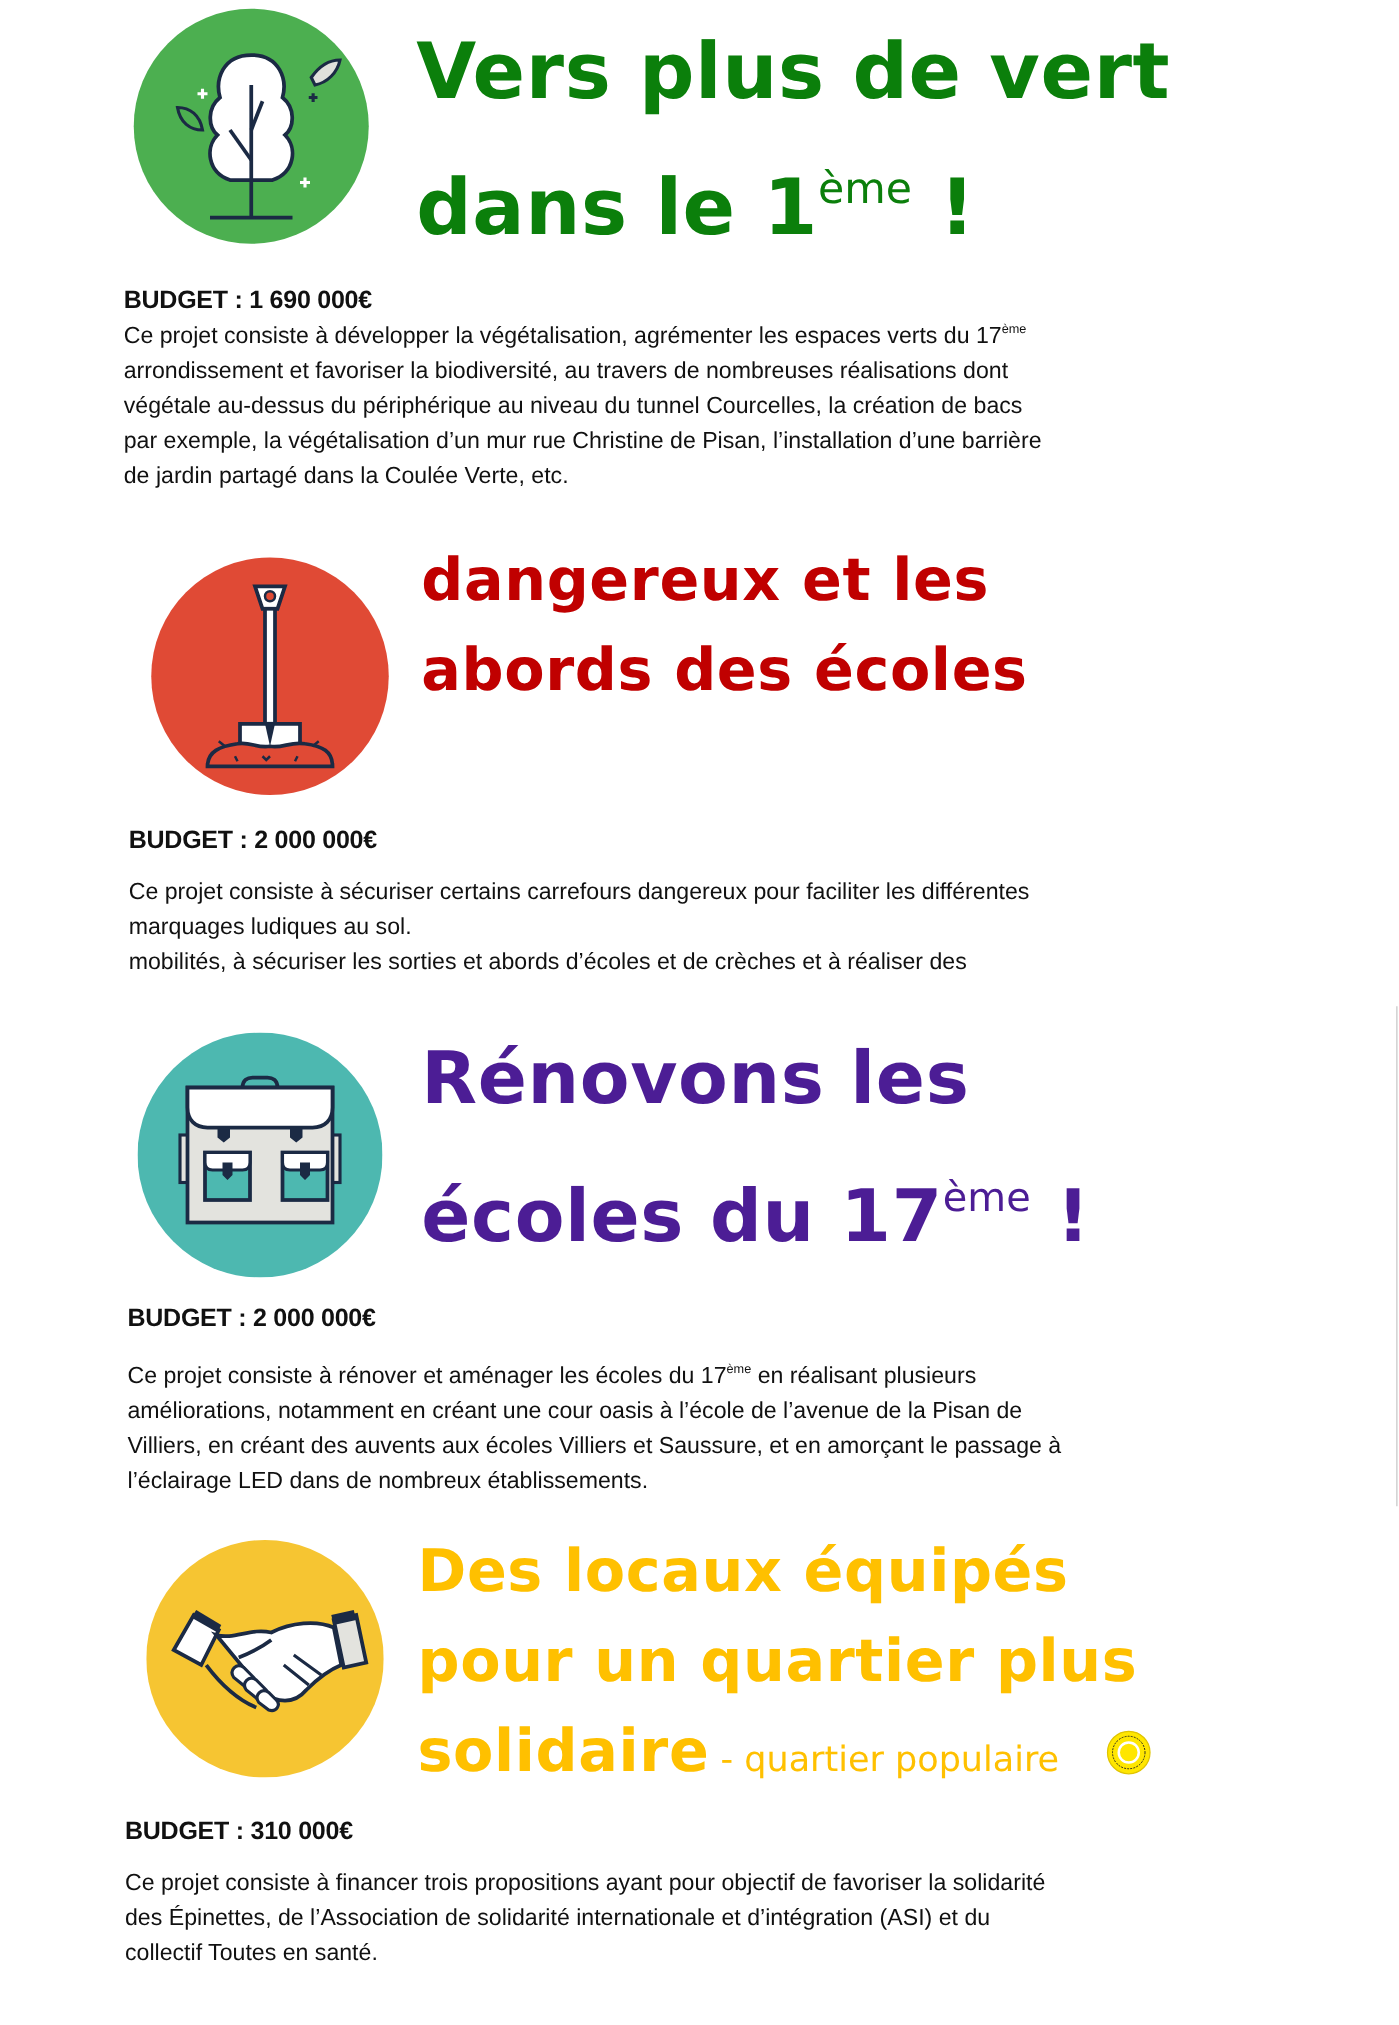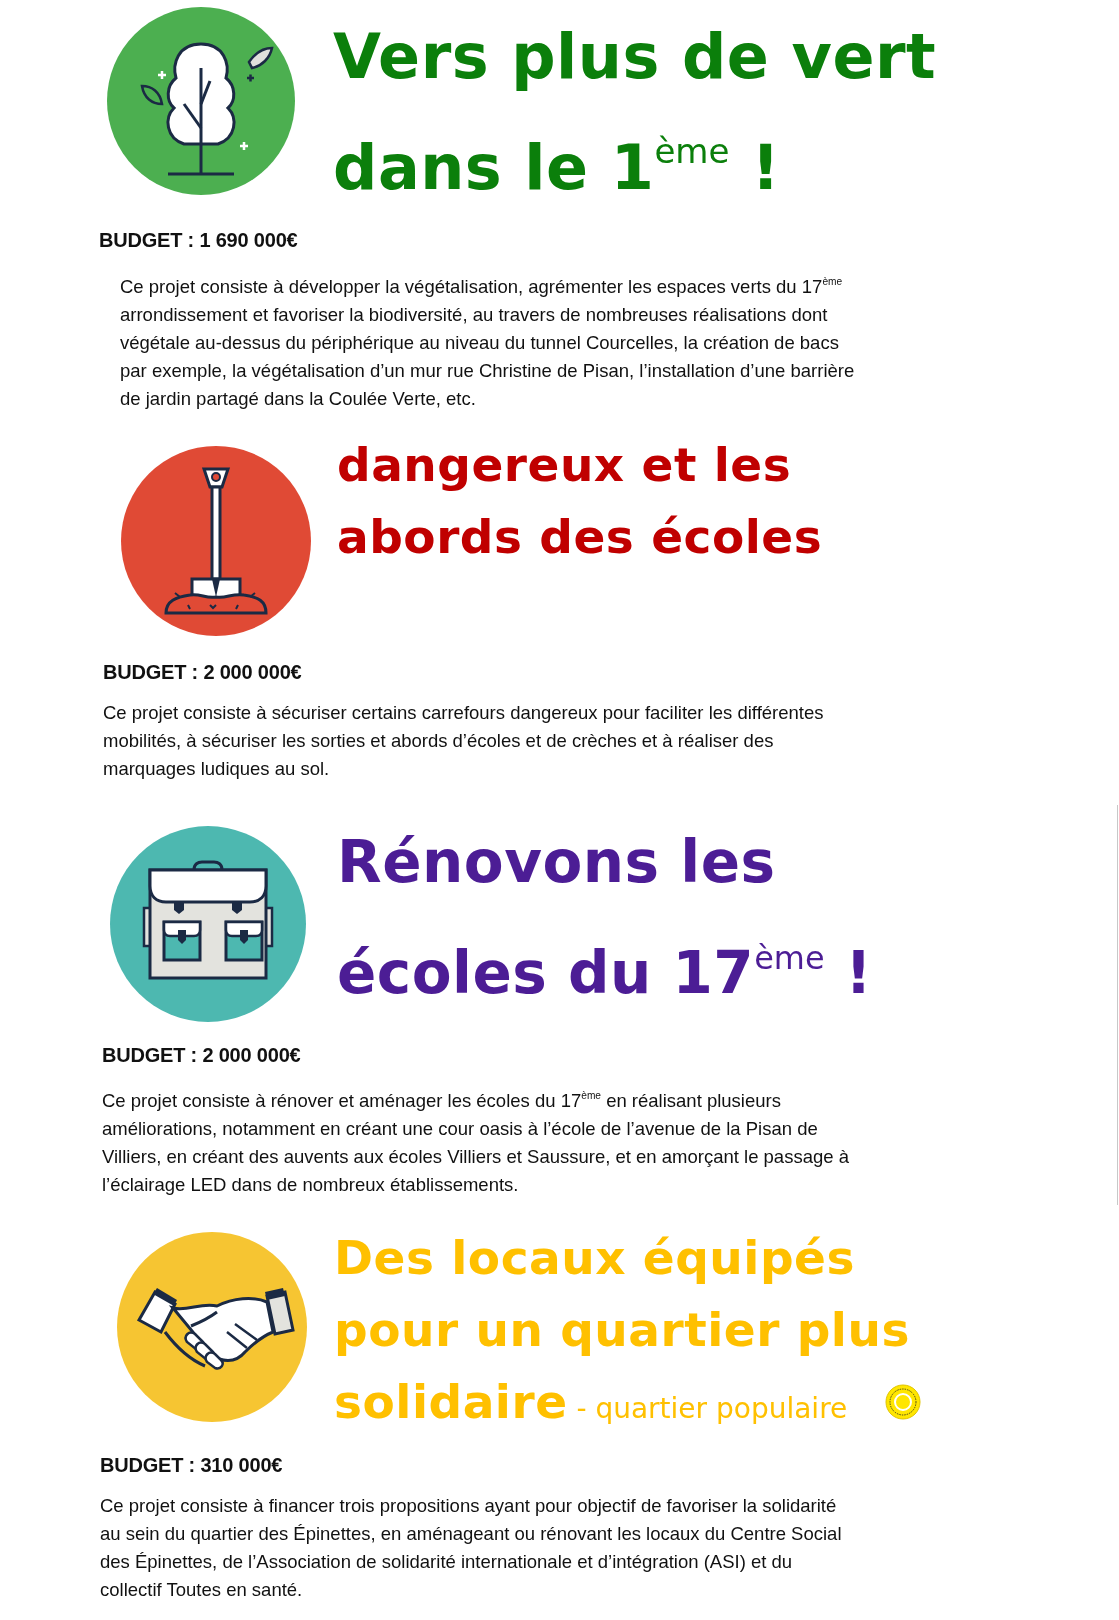--- a/index.html
+++ b/index.html
@@ -29,21 +29,21 @@
     <path d="M36 80 C46 80 54 86 56 98 C46 98 38 92 36 80 Z" fill="none" stroke="#1b2a44" stroke-width="2.5"></path>
     <path d="M52 69 h8 M56 65 v8" stroke="#fff" stroke-width="2.5"></path>
     <path d="M141 72 h7 M144.5 68.5 v7" stroke="#1b2a44" stroke-width="2.5"></path>
     <path d="M134 140 h8 M138 136 v8" stroke="#fff" stroke-width="2.5"></path>
   </svg>
   <div class="title" style="left:333px;top:10px;font-size:62px;line-height:94px;color:#0b7f0b;">
     <span class="line">Vers plus de vert</span>
     <span class="line"><span>dans le 1</span><sup>ème</sup><span> !</span></span>
   </div>
   <div class="budget" style="left:99px;top:229px;">BUDGET : 1 690 000€</div>
-  <div class="para" style="left:99px;top:268px;margin-left:21px;">
+  <div class="para" style="left:99px;top:250px;">
     <div><span>Ce projet consiste à développer la végétalisation, agrémenter les espaces verts du 17</span><sup>ème</sup></div>
     <div>arrondissement et favoriser la biodiversité, au travers de nombreuses réalisations dont</div>
     <div>végétale au-dessus du périphérique au niveau du tunnel Courcelles, la création de bacs</div>
     <div>par exemple, la végétalisation d’un mur rue Christine de Pisan, l’installation d’une barrière</div>
     <div>de jardin partagé dans la Coulée Verte, etc.</div>
   </div>
 </div>
 
 <div>
   <svg class="icon" style="left:120px;top:445px" width="192" height="192" viewBox="0 0 192 192">
@@ -56,22 +56,22 @@
     <path d="M46 168 C46 156 56 152 70 150 C80 148 86 154 96 152 C106 154 112 148 124 150 C138 152 146 156 146 168 Z" fill="#e04a35" stroke="#1b2a44" stroke-width="3"></path>
     <path d="M60 152 l-5 -4 M130 152 l5 -4 M68 160 l2 4 M90 160 l3 3 l3 -3 M118 160 l-2 4" stroke="#1b2a44" stroke-width="2" fill="none"></path>
   </svg>
   <div class="title" style="left:337px;top:429px;font-size:47px;line-height:72px;color:#c00000;">
     <span class="line">dangereux et les</span>
     <span class="line">abords des écoles</span>
   </div>
   <div class="budget" style="left:103px;top:661px;">BUDGET : 2 000 000€</div>
   <div class="para" style="left:103px;top:699px;">
     <div>Ce projet consiste à sécuriser certains carrefours dangereux pour faciliter les différentes</div>
+    <div>marquages ludiques au sol.</div>
     <div>mobilités, à sécuriser les sorties et abords d’écoles et de crèches et à réaliser des</div>
-    <div>marquages ludiques au sol.</div>
   </div>
 </div>
 
 <div>
   <svg class="icon" style="left:110px;top:826px" width="196" height="196" viewBox="0 0 196 196">
     <circle cx="98" cy="98" r="98" fill="#4db8b0"></circle>
     <path d="M84 44 C84 38 88 36 92 36 L104 36 C108 36 112 38 112 44" fill="none" stroke="#1b2a44" stroke-width="3"></path>
     <rect x="34" y="82" width="8" height="38" fill="#e3e3de" stroke="#1b2a44" stroke-width="2.5"></rect>
     <rect x="154" y="82" width="8" height="38" fill="#e3e3de" stroke="#1b2a44" stroke-width="2.5"></rect>
     <rect x="40" y="44" width="116" height="108" fill="#e3e3de" stroke="#1b2a44" stroke-width="3"></rect>
@@ -116,19 +116,18 @@
     <span class="line"><span>solidaire</span><span class="sub"> - quartier populaire</span></span>
   </div>
   <svg class="icon" style="left:885px;top:1384px" width="36" height="36" viewBox="0 0 36 36">
     <circle cx="18" cy="18" r="17" fill="#ffe600" stroke="#e0c400" stroke-width="1"></circle>
     <circle cx="18" cy="18" r="13" fill="none" stroke="#222" stroke-width="0.8" stroke-dasharray="1.5 1"></circle>
     <circle cx="18" cy="18" r="8" fill="#ffe600" stroke="#fff" stroke-width="2"></circle>
   </svg>
   <div class="budget" style="left:100px;top:1454px;">BUDGET : 310 000€</div>
   <div class="para" style="left:100px;top:1492px;">
     <div>Ce projet consiste à financer trois propositions ayant pour objectif de favoriser la solidarité</div>
-    <div>au sein du quartier des Épinettes, en aménageant ou rénovant les locaux du Centre Social</div>
     <div>des Épinettes, de l’Association de solidarité internationale et d’intégration (ASI) et du</div>
     <div>collectif Toutes en santé.</div>
   </div>
 </div>
 
 <div class="rule" style="top:805px;height:400px;"></div>
 
 </body></html>

